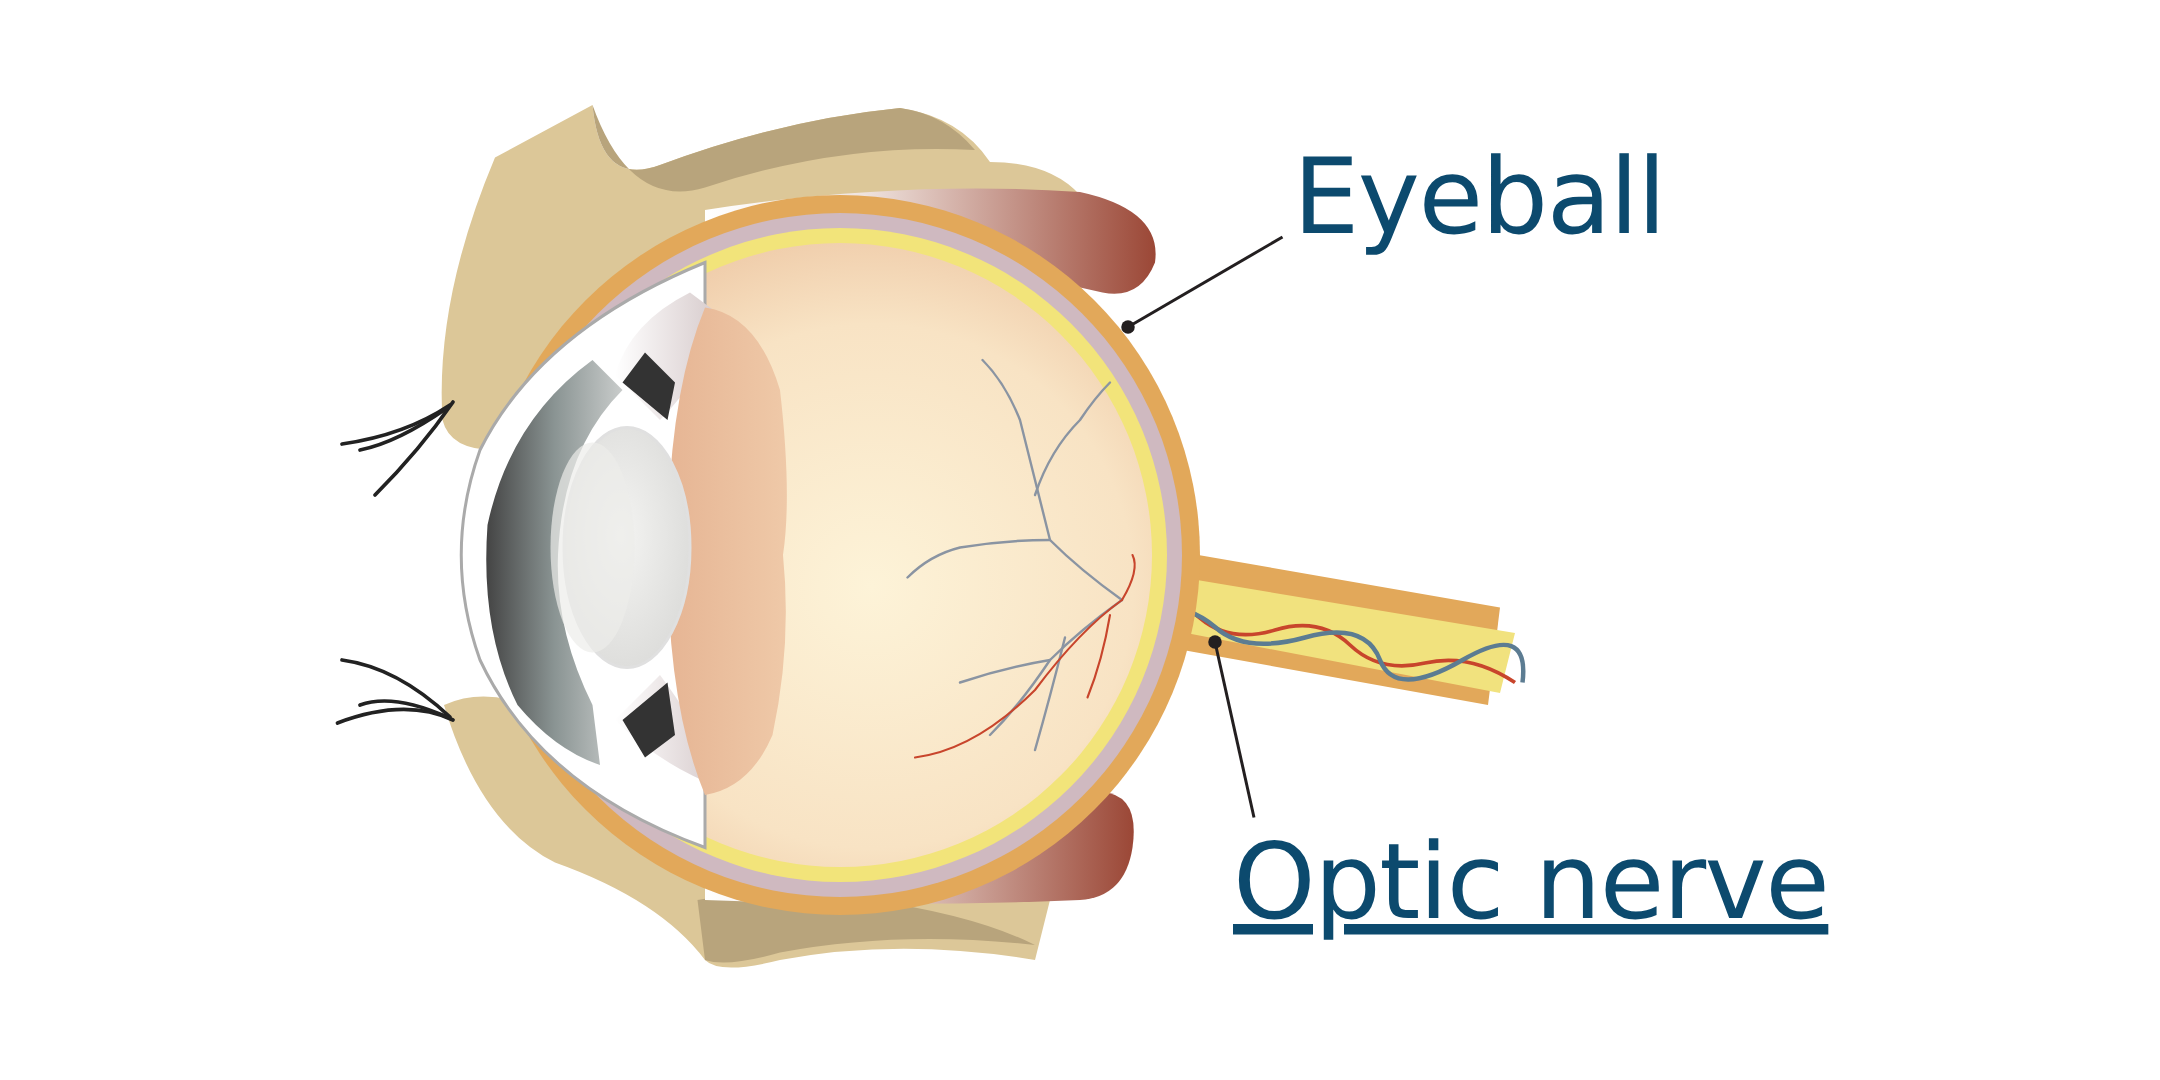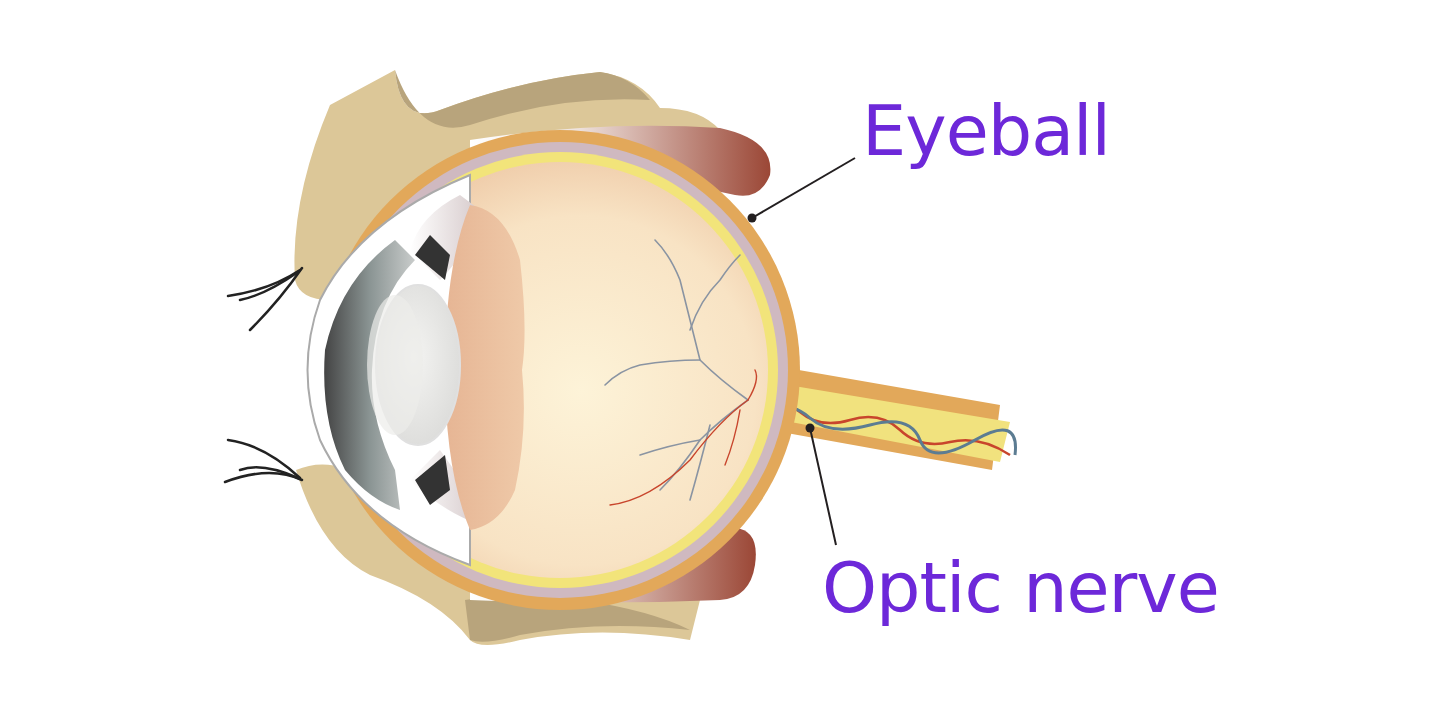--- a/index.html
+++ b/index.html
@@ -1,22 +1,22 @@
 <!DOCTYPE html>
 <html><head>
 <meta charset="utf-8">
 <style>
   html, body { margin: 0; padding: 0; background: #ffffff; }
   body { width: 1440px; height: 720px; position: relative; overflow: hidden;
          font-family: "DejaVu Sans", "Liberation Sans", sans-serif; }
   #stage { position: absolute; left: 0; top: 0; width: 1440px; height: 720px; }
-  .label { position: absolute; color: #6d28d9; font-size: 70px; line-height: 1;
+  .label { position: absolute; color: #0c4a6e; font-size: 70px; line-height: 1;
            letter-spacing: -1px; white-space: nowrap; }
   #label-eyeball { left: 862px; top: 96px; }
-  #label-optic { left: 822px; top: 553px; }
+  #label-optic { left: 822px; top: 553px; text-decoration: underline; }
 </style>
 </head>
 <body>
 
 <svg id="stage" viewBox="0 0 1440 720" xmlns="http://www.w3.org/2000/svg">
   <defs>
     <linearGradient id="muscleTop" x1="0" y1="0" x2="1" y2="0">
       <stop offset="0" stop-color="#ffffff"></stop>
       <stop offset="0.35" stop-color="#efe4df"></stop>
       <stop offset="1" stop-color="#9b4736"></stop>

